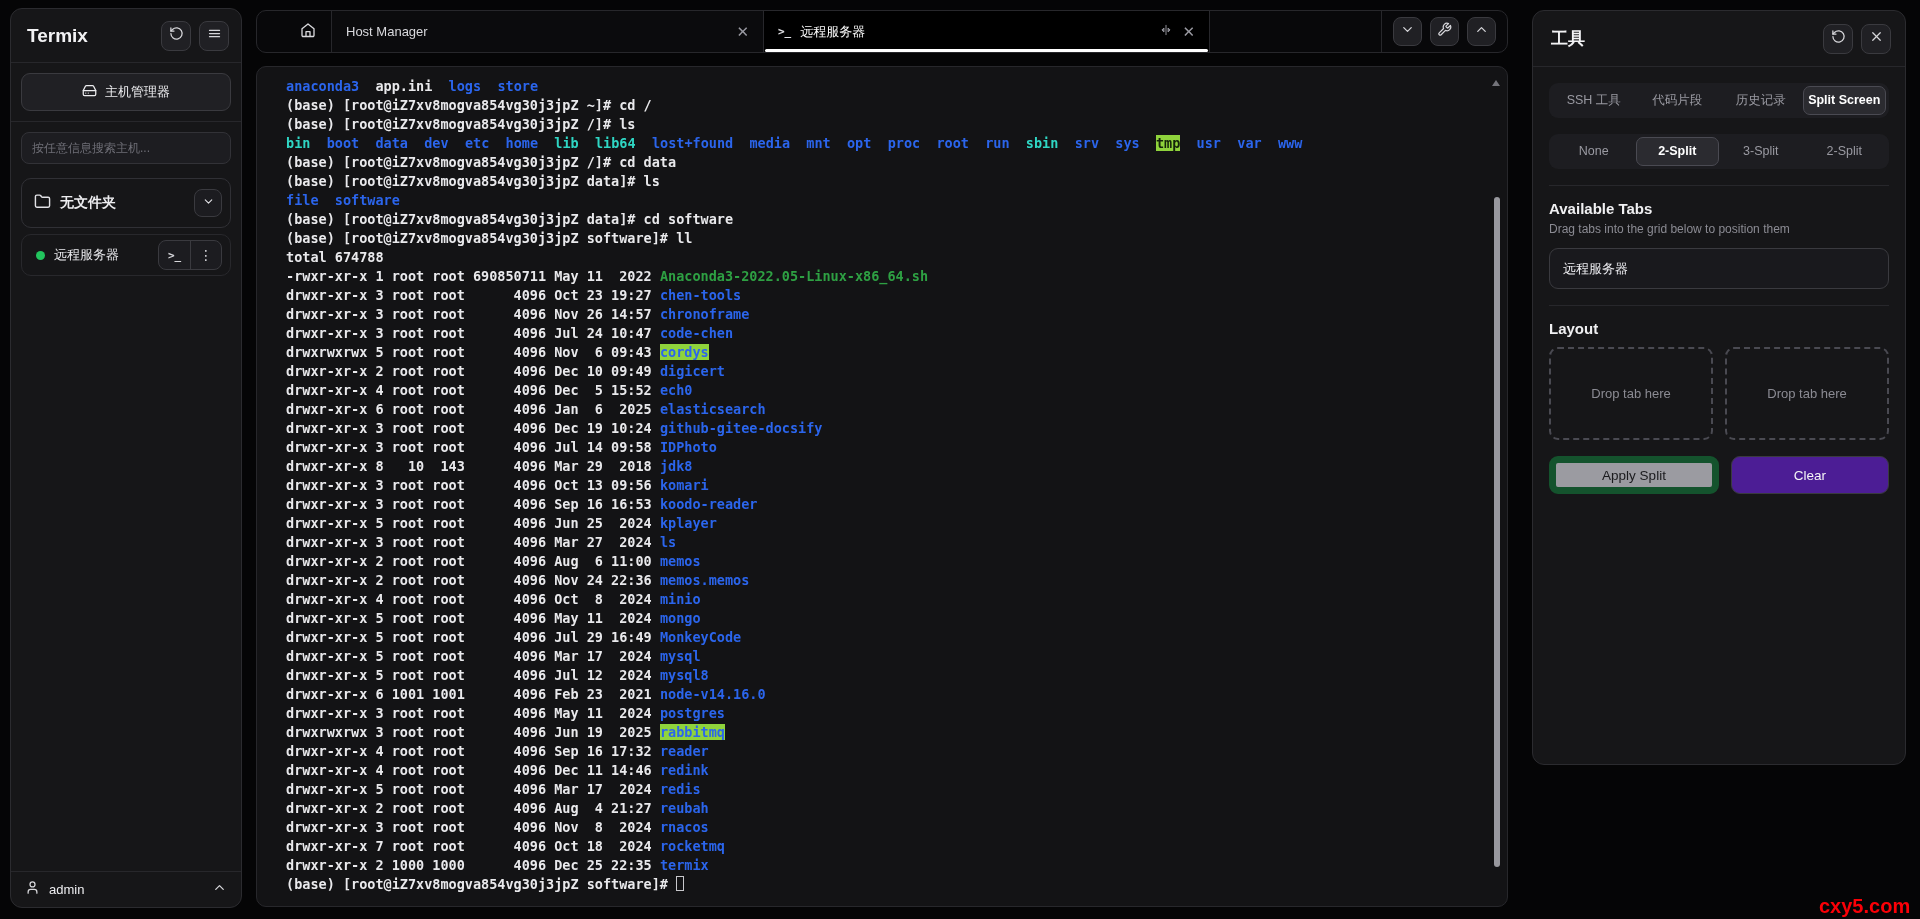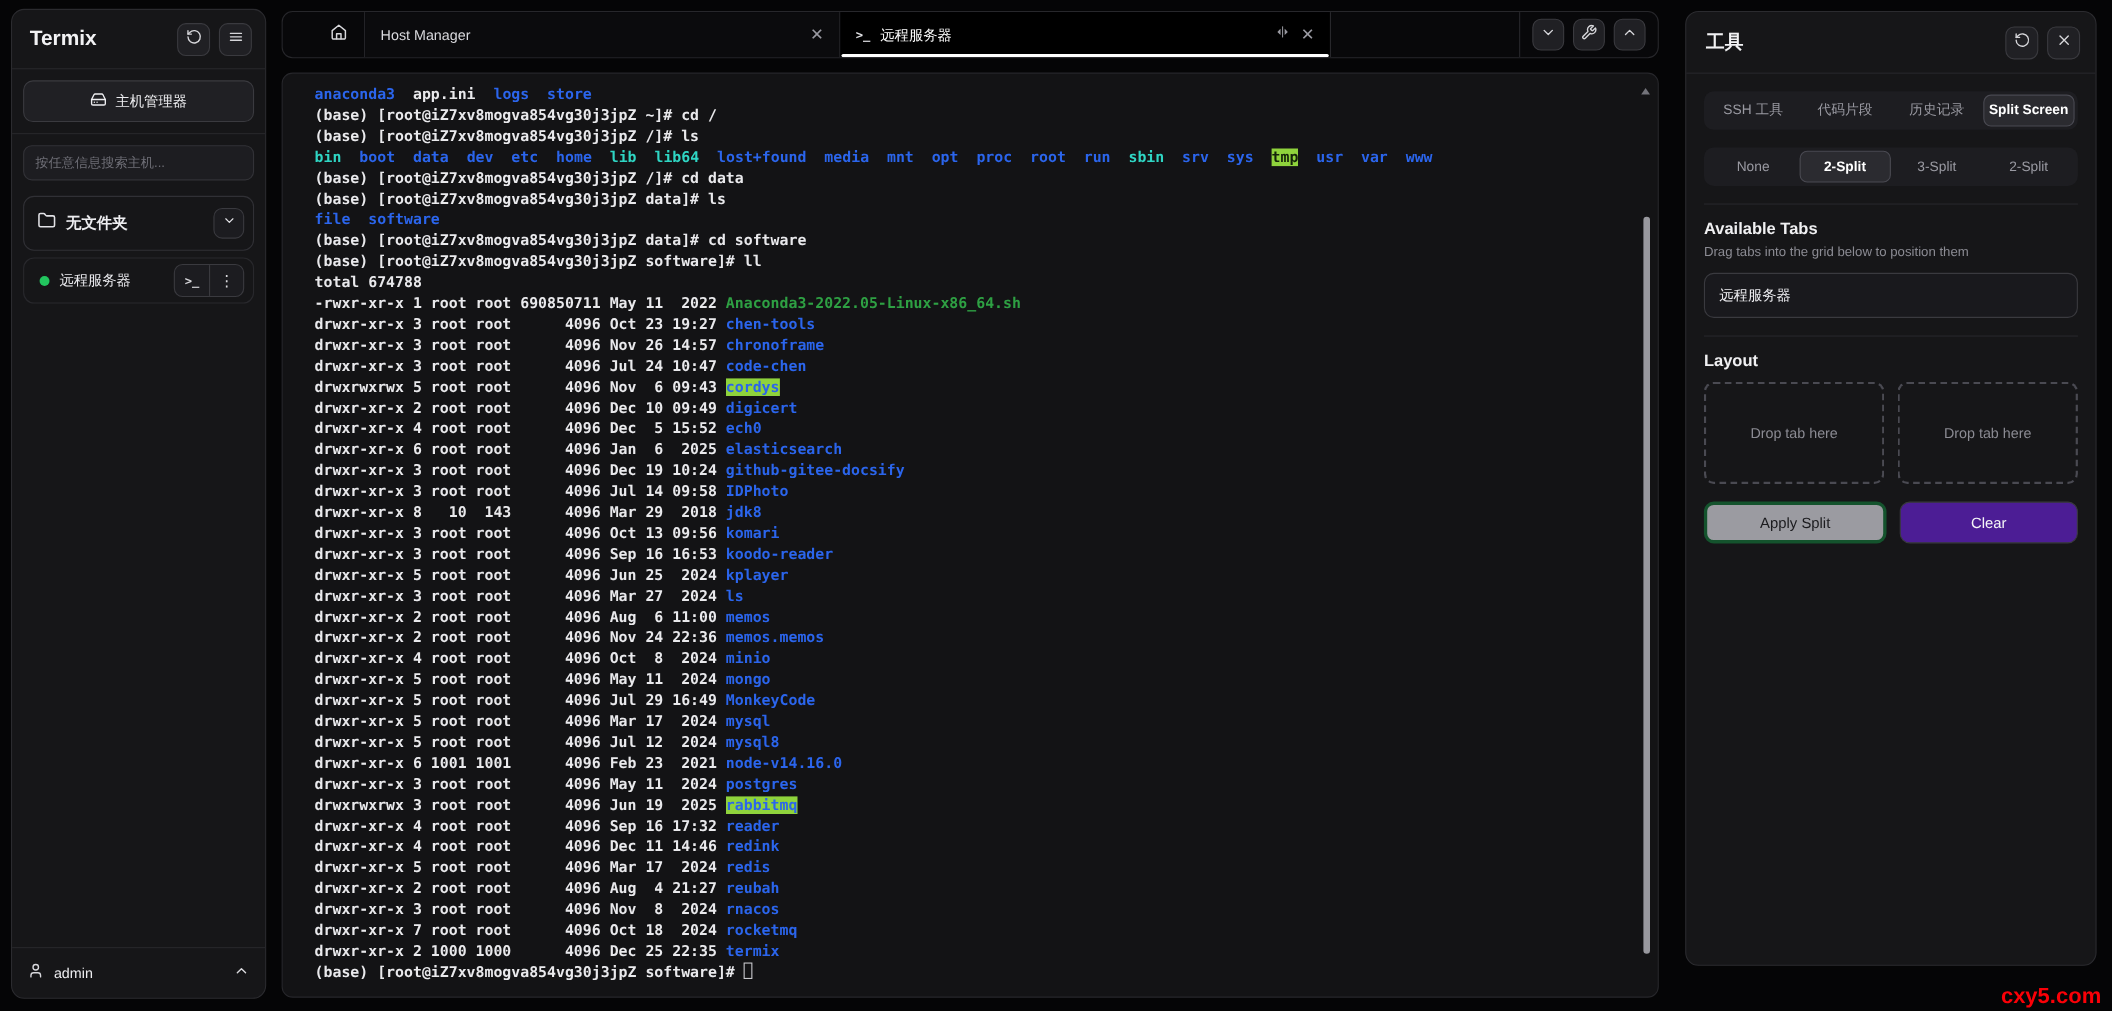--- a/index.html
+++ b/index.html
@@ -25,21 +25,21 @@
   .chev-btn { width:28px; height:28px; border:1px solid #3a3a3f; background:#1c1c20; border-radius:8px; display:flex; align-items:center; justify-content:center; color:#cfcfd4; cursor:pointer; }
   .chev-btn svg { width:13px; height:13px; }
   .host-row { margin:6px 10px 0; border:1px solid #28282c; border-radius:10px; height:42px; display:flex; align-items:center; padding:0 8px 0 14px; gap:9px; cursor:pointer; }
   .host-dot { width:9px; height:9px; border-radius:50%; background:#22c55e; }
   .host-name { font-size:13px; color:#e8e8ec; flex:1; }
   .seg-group { display:flex; border:1px solid #3a3a3f; border-radius:8px; overflow:hidden; background:#1c1c20; }
   .seg-btn { width:31px; height:28px; display:flex; align-items:center; justify-content:center; color:#d8d8dc; cursor:pointer; }
   .seg-btn + .seg-btn { border-left:1px solid #3a3a3f; }
   .term-glyph { font-family:"DejaVu Sans Mono",monospace; font-size:11px; font-weight:bold; }
   .kebab { font-size:14px; letter-spacing:0; }
-  .sb-footer { margin-top:auto; border-top:1px solid #27272b; height:46px; display:flex; align-items:center; padding:16px 14px; gap:9px; cursor:pointer; }
+  .sb-footer { margin-top:auto; border-top:1px solid #27272b; height:36px; display:flex; align-items:center; padding:16px 14px; gap:9px; cursor:pointer; }
   .sb-footer svg { width:15px; height:15px; stroke:#d8d8dc; fill:none; stroke-width:2; stroke-linecap:round; stroke-linejoin:round; }
   .sb-user { font-size:13px; color:#ededf0; flex:1; }
 
   
   #tabbar { position:absolute; left:256px; top:10px; width:1252px; height:43px; border:1px solid #27272b; border-radius:10px; background:#08080a; display:flex; align-items:stretch; overflow:hidden;padding-left:28px; }
   .tb-home { width:47px; border-right:1px solid #27272b; display:flex; align-items:center; justify-content:center; color:#d9d9dd; cursor:pointer; }
   .tb-home svg { width:16px; height:16px; stroke:currentColor; fill:none; stroke-width:2; stroke-linecap:round; stroke-linejoin:round; }
   .tab { display:flex; align-items:center; padding:0 14px; gap:9px; border-right:1px solid #27272b; cursor:pointer; position:relative; }
   .tab-1 { width:432px; background:#0b0b0d; }
   .tab-2 { width:446px; background:#000; }
@@ -61,36 +61,36 @@
   .sg-b { color:#2b65ec; }
   .sg-c { color:#2fd6c4; }
   .sg-g { color:#2ea043; }
   .sg-hd { color:#14230a; background:#8fd33c; }
   .sg-hb { color:#2b65ec; background:#8fd33c; }
   .cursor { display:inline-block; width:8px; height:15px; border:1px solid #c8c8cc; vertical-align:-2px; }
   .scroll-thumb { position:absolute; right:7px; top:130px; width:6px; height:670px; background:#98989e; border-radius:3px; }
   .scroll-up { position:absolute; right:7px; top:13px; width:0; height:0; border-left:4px solid transparent; border-right:4px solid transparent; border-bottom:6px solid #73737a; }
 
   
-  #tools { left:1532px; top:10px; width:374px; height:868px; display:flex; flex-direction:column; }
+  #tools { left:1532px; top:10px; width:374px; height:755px; display:flex; flex-direction:column; }
   .tp-header { height:56px; flex:0 0 56px; display:flex; align-items:center; padding:0 14px 0 18px; gap:8px; border-bottom:1px solid #27272b; }
   .tp-title { font-size:17px; font-weight:bold; color:#f2f2f4; flex:1; }
   .tp-body { padding:16px; display:flex; flex-direction:column; }
   .pill-row { background:#1d1d21; border-radius:9px; padding:3px; display:flex; }
   .pill { flex:1; text-align:center; line-height:27px; font-size:12.5px; color:#9a9aa2; border:1px solid transparent; border-radius:7px; cursor:pointer; white-space:nowrap; }
   .pill.active { background:#2b2b30; border-color:#4a4a52; color:#ffffff; font-weight:bold; }
   .tp-div { border-top:1px solid #27272b; margin:16px 0 14px; }
   .tp-h { font-size:15px; font-weight:bold; color:#f0f0f2; }
   .tp-hint { font-size:12px; color:#8b8b93; margin-top:5px; }
   .chip { margin-top:12px; border:1px solid #3a3a3f; border-radius:9px; height:41px; display:flex; align-items:center; padding:0 13px; font-size:13px; color:#ececf0; cursor:grab; background:#19191d; }
   .zones { display:flex; gap:12px; margin-top:10px; }
   .zone { flex:1; height:93px; border:2px dashed #4a4a52; border-radius:9px; display:flex; align-items:center; justify-content:center; font-size:13px; color:#8b8b93; }
   .btn-row { display:flex; gap:12px; margin-top:16px; }
   .btn { flex:1; height:38px; border-radius:9px; font-size:13.5px; display:flex; align-items:center; justify-content:center; cursor:pointer; }
-  .btn-apply { background:#9b9ba1; color:#1b1b1e; border:3px solid #14532d; }
+  .btn-apply { background:#9b9ba1; color:#1b1b1e; border:7px solid #14532d; }
   .btn-clear { background:#4c1d95; color:#f5f5f7; border:1px solid #3a3a3f; }
 
   #watermark { position:absolute; left:1819px; top:895px; font-size:20px; font-weight:bold; color:#fb0007; }
 </style>
 </head>
 <body>
 
 <div id="sidebar" class="panel">
   <div class="sb-header">
     <div class="sb-title">Termix</div>

